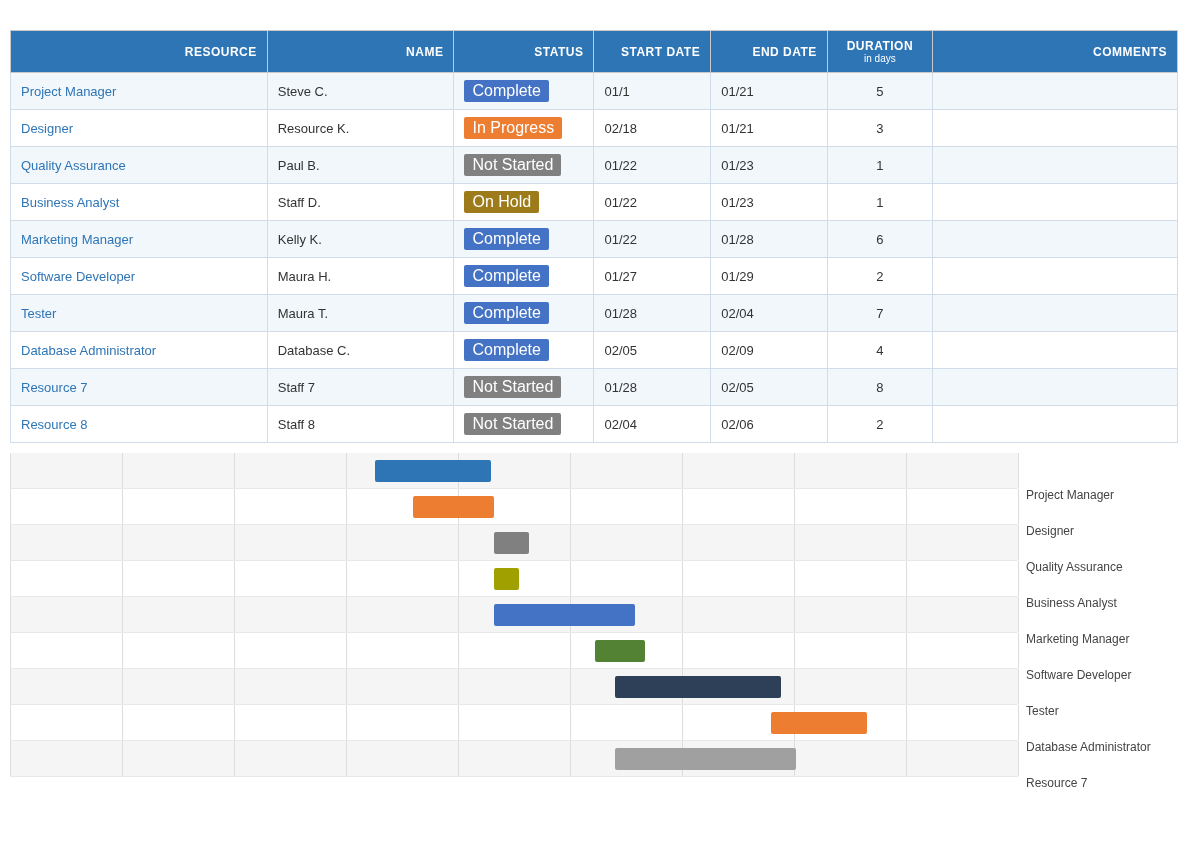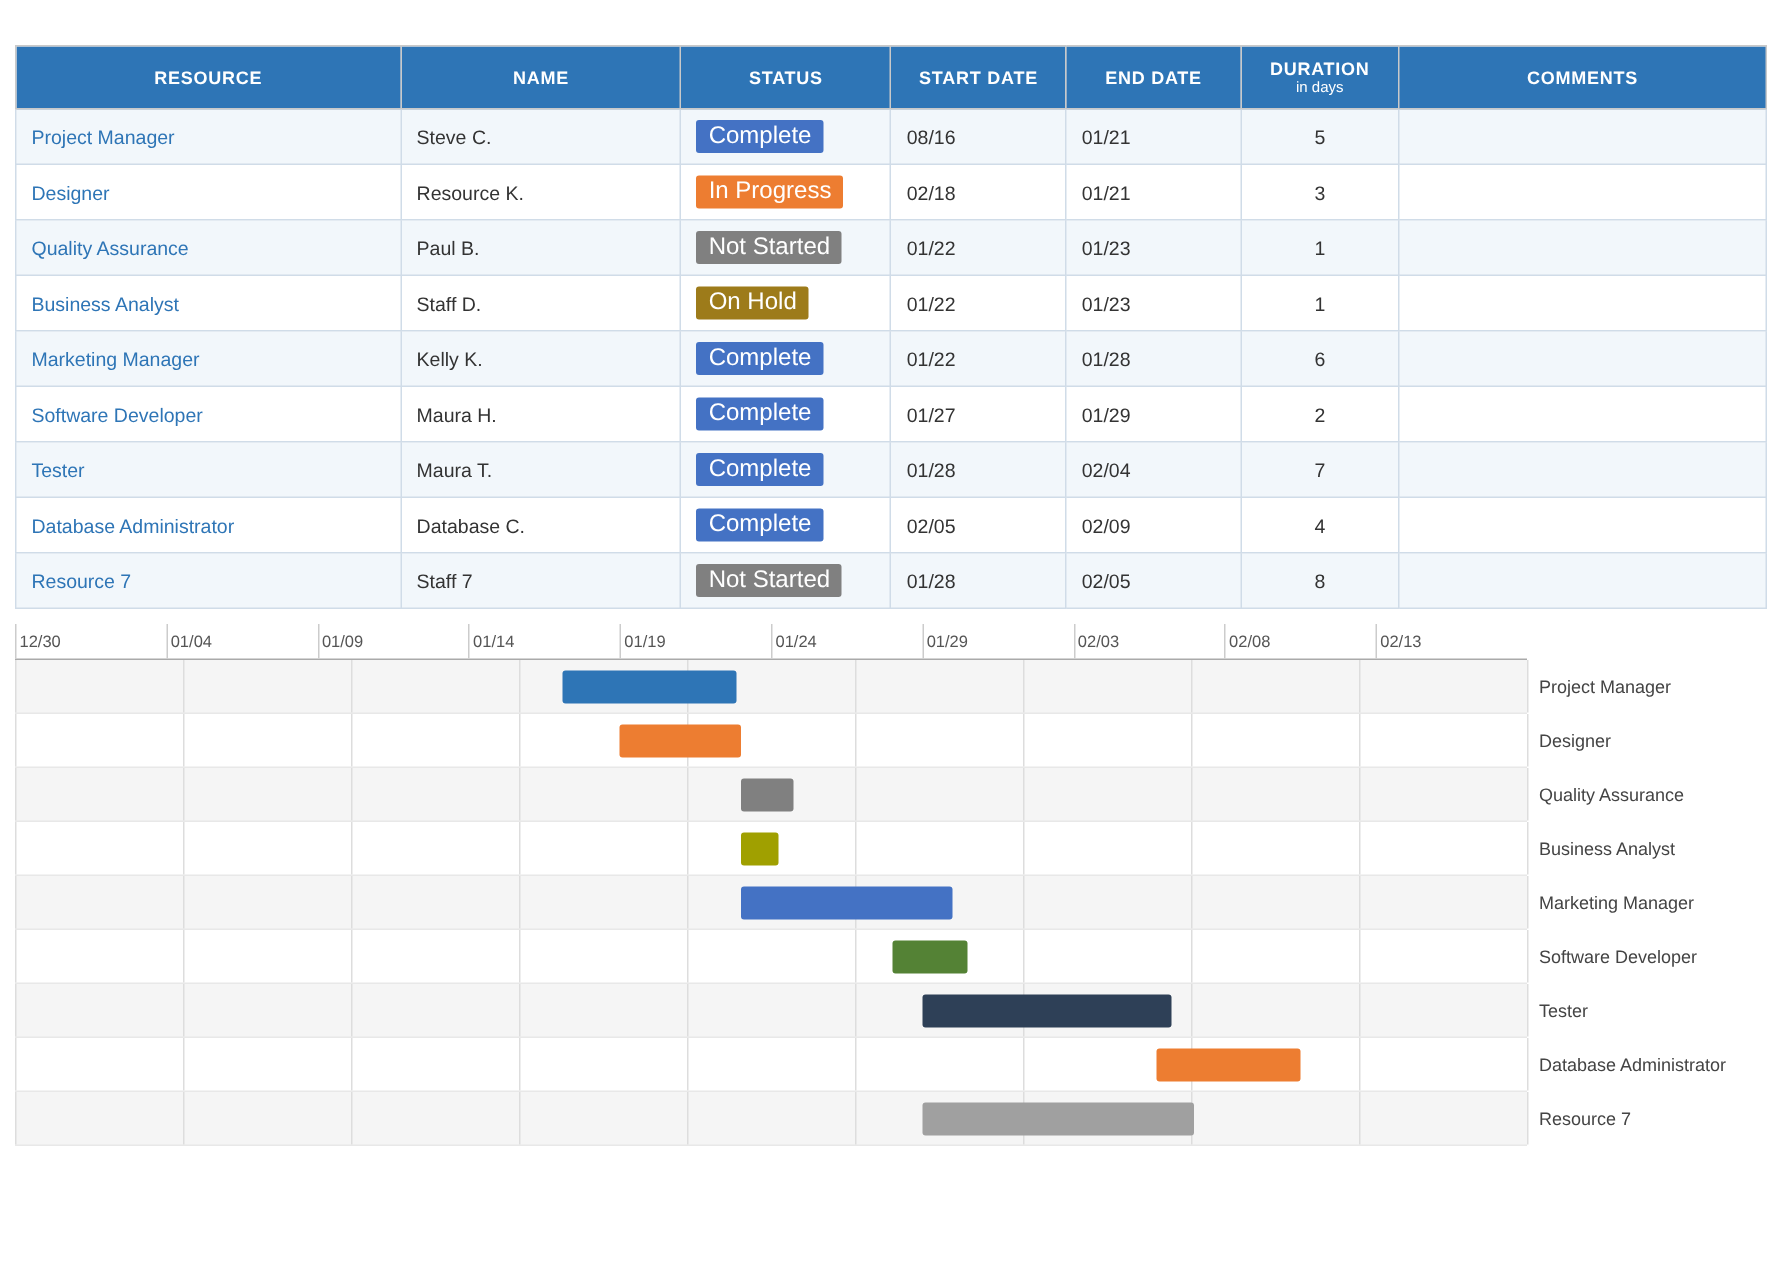--- a/index.html
+++ b/index.html
@@ -26,21 +26,21 @@
       width: 100%;
       border-collapse: collapse;
       font-size: 13px;
     }
     thead tr {
       background: #2e75b6;
       color: #fff;
     }
     thead th {
       padding: 8px 10px;
-      text-align: center;
+      text-align: right;
       font-weight: 700;
       letter-spacing: 0.5px;
       font-size: 12px;
       text-transform: uppercase;
       border: 1px solid #c9c9c9;
     }
     thead th.duration-col {
       text-align: center;
     }
     thead th .sub {
@@ -180,21 +180,21 @@
         <th style="width:10%">END DATE</th>
         <th class="duration-col" style="width:9%">DURATION<span class="sub">in days</span></th>
         <th style="width:21%">COMMENTS</th>
       </tr>
     </thead>
     <tbody id="table-body">
     <tr>
     <td class="resource-col">Project Manager</td>
     <td>Steve C.</td>
     <td><span class="status-badge status-complete">Complete</span></td>
-    <td>08/16</td>
+    <td>01/1</td>
     <td>01/21</td>
     <td class="duration-col">5</td>
     <td></td>
   </tr>
         <tr>
     <td class="resource-col">Designer</td>
     <td>Resource K.</td>
     <td><span class="status-badge status-inprogress">In Progress</span></td>
     <td>02/18</td>
     <td>01/21</td>
@@ -255,41 +255,38 @@
     <td class="duration-col">4</td>
     <td></td>
   </tr>
         <tr>
     <td class="resource-col">Resource 7</td>
     <td>Staff 7</td>
     <td><span class="status-badge status-notstarted">Not Started</span></td>
     <td>01/28</td>
     <td>02/05</td>
     <td class="duration-col">8</td>
+    <td></td>
+  </tr>
+        <tr>
+    <td class="resource-col">Resource 8</td>
+    <td>Staff 8</td>
+    <td><span class="status-badge status-notstarted">Not Started</span></td>
+    <td>02/04</td>
+    <td>02/06</td>
+    <td class="duration-col">2</td>
     <td></td>
   </tr>
       </tbody>
   </table>
 </div>
 
 <div class="gantt-section">
   <div class="gantt-container">
     <div class="gantt-chart" id="gantt-chart">
-      <div class="gantt-date-axis" id="gantt-date-axis">
-          <div class="gantt-date-tick">12/30</div>
-          <div class="gantt-date-tick">01/04</div>
-          <div class="gantt-date-tick">01/09</div>
-          <div class="gantt-date-tick">01/14</div>
-          <div class="gantt-date-tick">01/19</div>
-          <div class="gantt-date-tick">01/24</div>
-          <div class="gantt-date-tick">01/29</div>
-          <div class="gantt-date-tick">02/03</div>
-          <div class="gantt-date-tick">02/08</div>
-          <div class="gantt-date-tick">02/13</div>
-        </div>
       <div class="gantt-rows" id="gantt-rows">
           <div class="gantt-row">
             <div class="gantt-grid-line" style="left: 0%;"></div>
             <div class="gantt-grid-line" style="left: 11.1111%;"></div>
             <div class="gantt-grid-line" style="left: 22.2222%;"></div>
             <div class="gantt-grid-line" style="left: 33.3333%;"></div>
             <div class="gantt-grid-line" style="left: 44.4444%;"></div>
             <div class="gantt-grid-line" style="left: 55.5556%;"></div>
             <div class="gantt-grid-line" style="left: 66.6667%;"></div>
             <div class="gantt-grid-line" style="left: 77.7778%;"></div>

